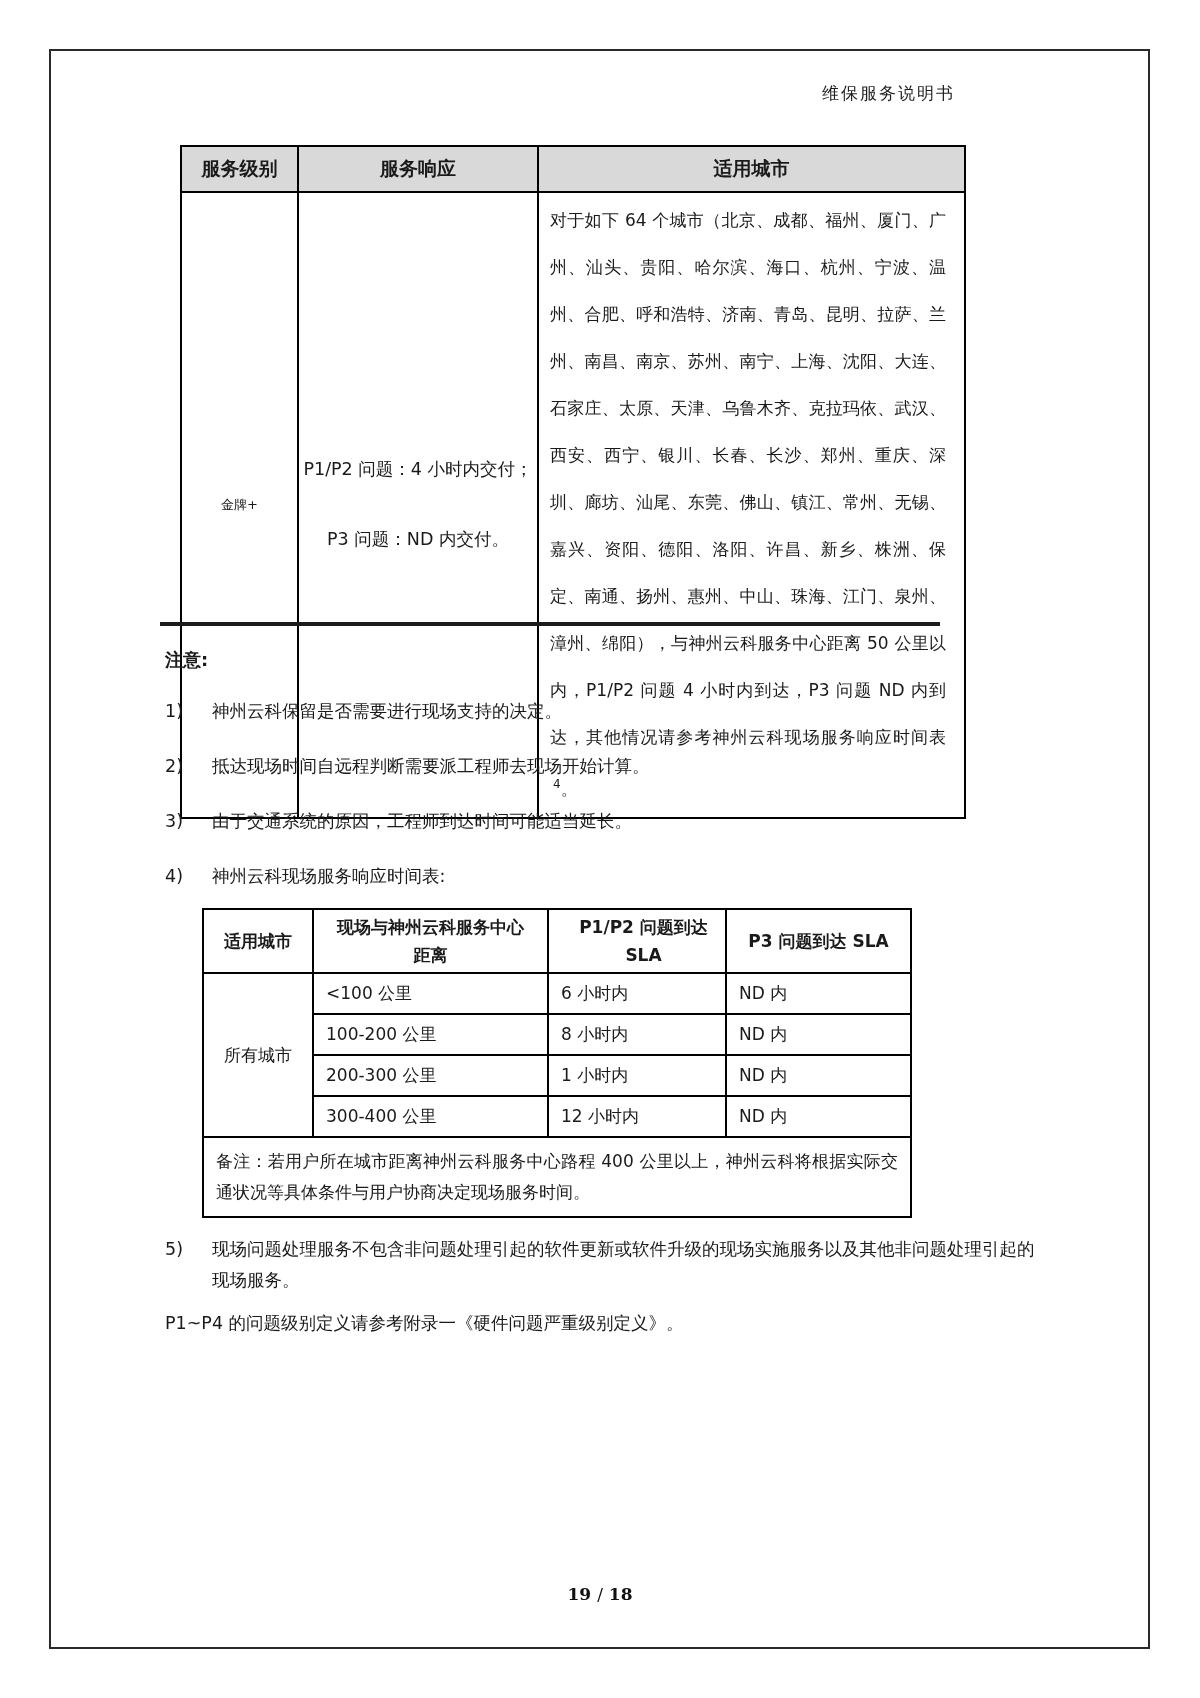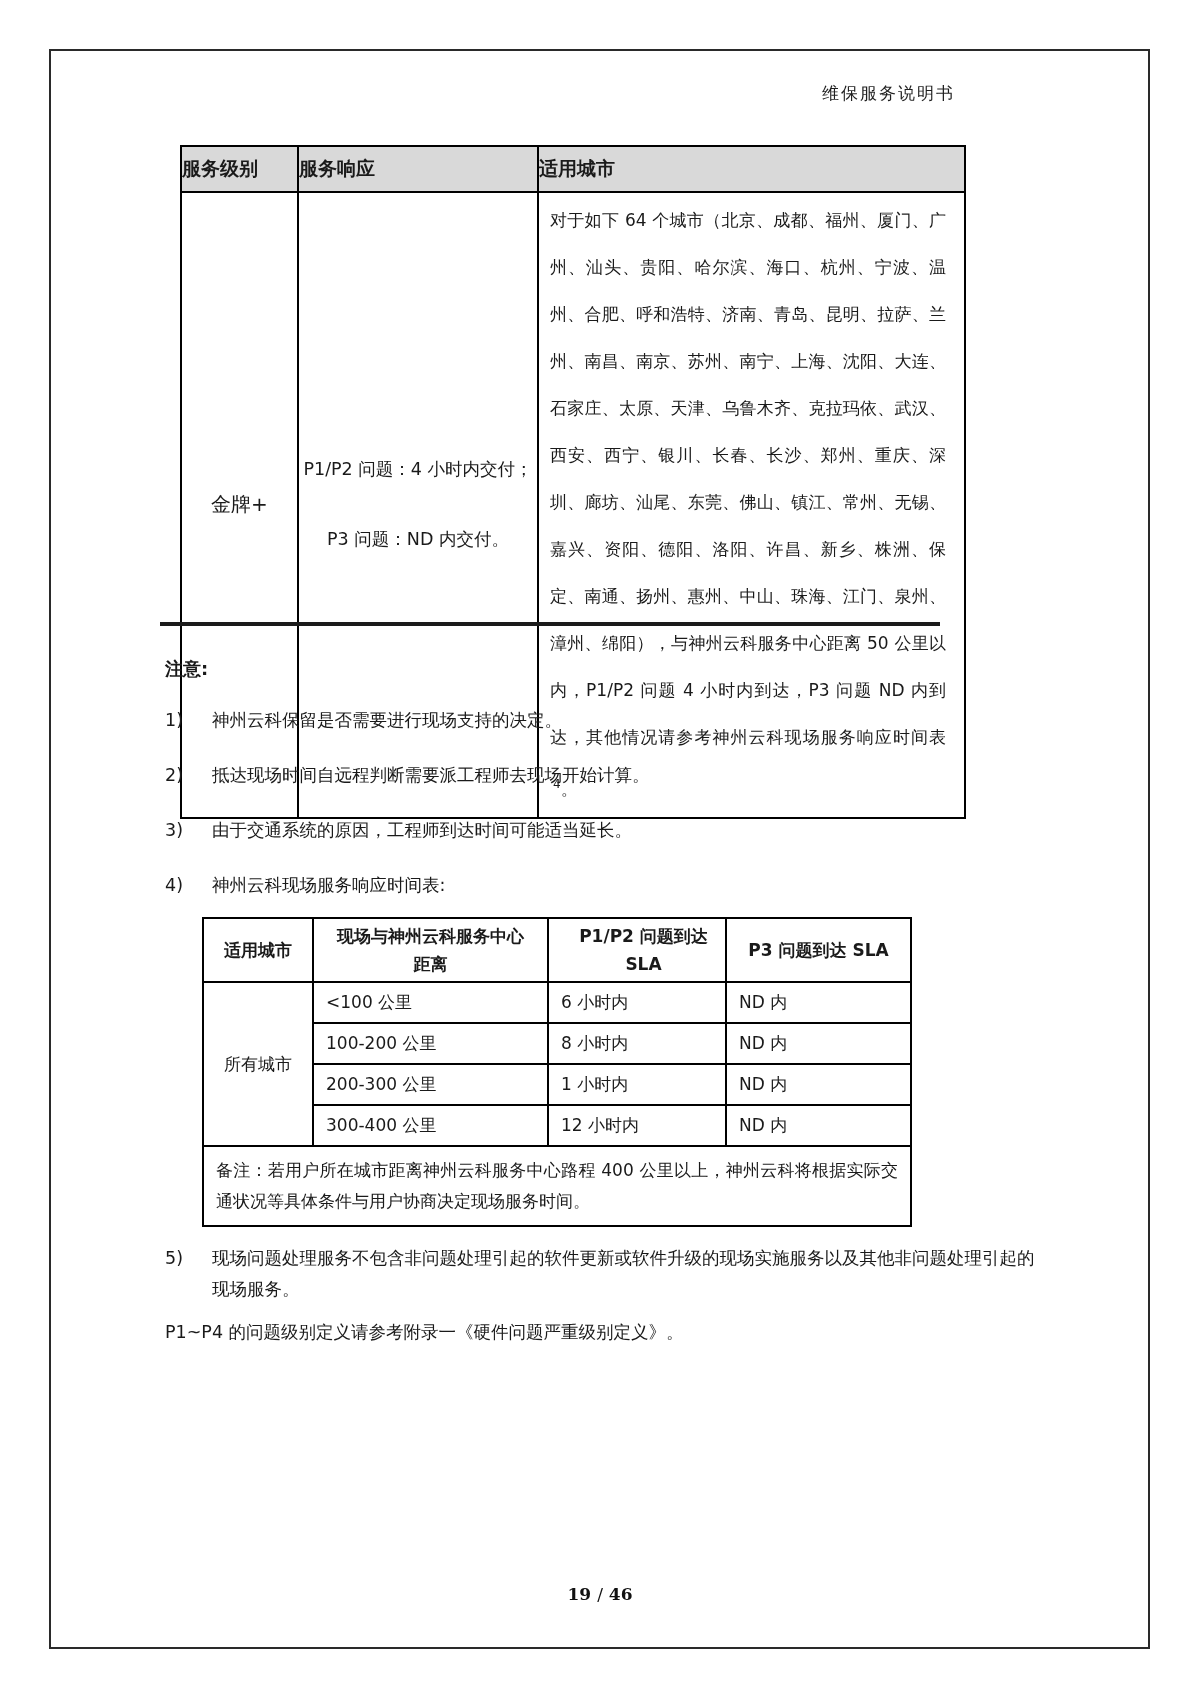--- a/index.html
+++ b/index.html
@@ -37,28 +37,28 @@
     table-layout: fixed;
   }
   .service-table th, .service-table td {
     border: 2px solid #000;
   }
   .service-table th {
     background: #d9d9d9;
     height: 46px;
     font-size: 19px;
     font-weight: bold;
-    text-align: left;
+    text-align: center;
     vertical-align: middle;
   }
   .col-level { width: 117px; }
   .col-resp  { width: 240px; }
   .col-city  { width: 427px; }
   .service-table td { height: 410px; vertical-align: middle; }
-  .cell-level { text-align: center; font-size: 20px; }
+  .cell-level { text-align: center; font-size: 13px; }
   .cell-resp  { text-align: center; font-size: 17.5px; line-height: 35px; padding: 0 3px; }
   .cell-resp p + p { margin-top: 35px; }
   .cell-city {
     font-size: 17px;
     line-height: 47px;
     padding: 4px 18px 4px 11px;
     text-align: justify;
     vertical-align: top;
   }
   .cell-city sup { font-size: 12px; margin-left: 3px; }
@@ -68,21 +68,20 @@
     left: 160px; top: 622px;
     width: 780px; height: 4px;
     background: #1b1b1b;
   }
   
   .notes {
     position: absolute;
     left: 165px; top: 648px;
     width: 878px;
     font-size: 17.5px;
-    margin-top: 9px;
   }
   .notes-title { font-weight: bold; font-size: 18px; }
   .note-item { display: flex; margin-top: 24px; line-height: 31px; }
   .note-item .num { width: 47px; flex-shrink: 0; }
   .note-item .txt { flex: 1; }
   .closing { margin-top: 12px; line-height: 30px; }
   
   .sla-table {
     margin: 16px 0 0 37px;
     width: 708px;
@@ -224,16 +223,16 @@
 
     <div class="note-item item-five">
       <span class="num">5)</span>
       <span class="txt">现场问题处理服务不包含非问题处理引起的软件更新或软件升级的现场实施服务以及其他非问题处理引起的现场服务。</span>
     </div>
 
     <div class="closing">P1~P4 的问题级别定义请参考附录一《硬件问题严重级别定义》。</div>
   </div>
 
   <div class="footer">
-    <span class="num">19</span><span class="sep">/</span><span class="num">46</span>
+    <span class="num">19</span><span class="sep">/</span><span class="num">18</span>
   </div>
 
 </div>
 
 </body></html>

